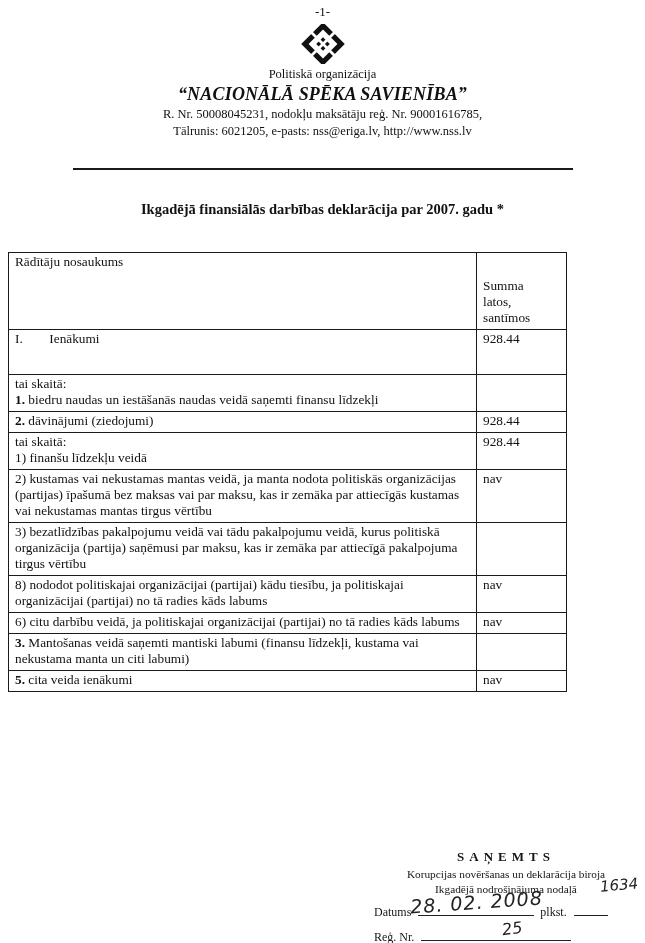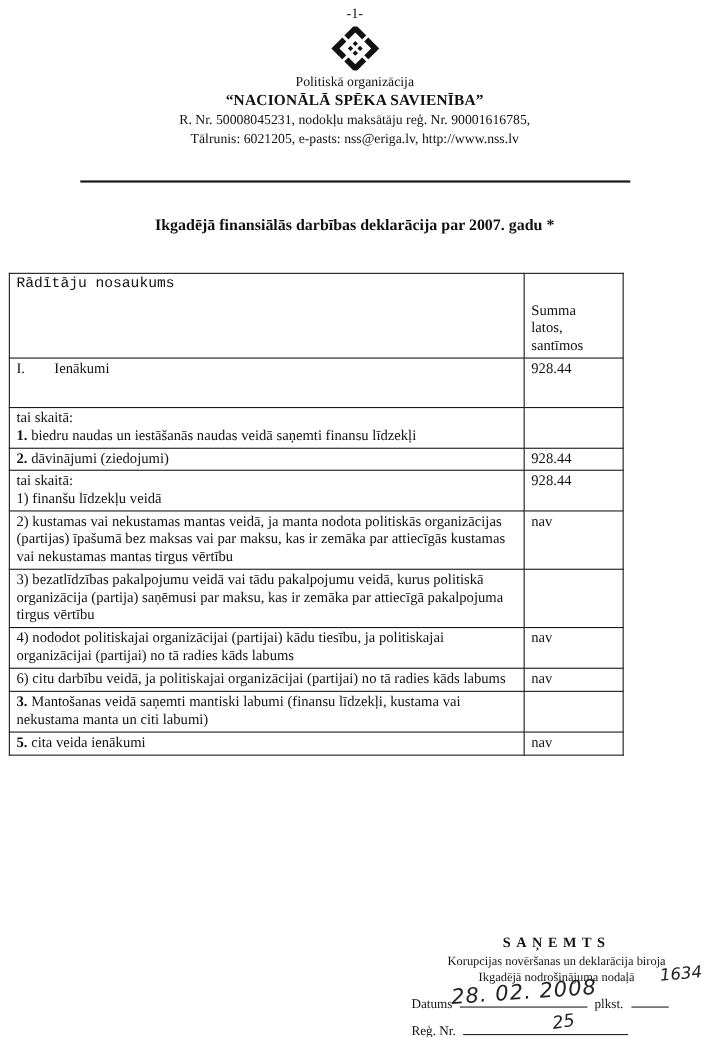--- a/index.html
+++ b/index.html
@@ -4,29 +4,29 @@
 <style>
   html,body{margin:0;padding:0;background:#ffffff;}
   .page{
     width:645px;height:943px;background:#ffffff;position:relative;
     font-family:"Liberation Serif","DejaVu Serif",serif;color:#111;overflow:hidden;
   }
   .page-number{text-align:center;padding-top:4px;font-size:13px;}
   .logo{display:block;margin:4px auto 0;width:46px;height:40px;}
   .org-block{text-align:center;margin-top:3px;font-size:12.5px;line-height:1.18;}
   .org-block > div{margin-top:2px;}
-  .org-name{font-weight:bold;font-size:14px;letter-spacing:.2px;}
+  .org-name{font-weight:bold;font-size:18px;letter-spacing:.2px;font-style:italic;}
   .divider{margin:30px 0 0 73px;width:500px;border-top:2px solid #1a1a1a;}
   .doc-title{margin-top:31px;text-align:center;font-weight:bold;font-size:14.5px;}
 
   .decl-table{margin:34px 0 0 8px;width:559px;border-collapse:collapse;font-size:13.3px;line-height:1.2;}
   .decl-table th,.decl-table td{
     border:1px solid #1a1a1a;padding:1px 6px 3px;vertical-align:top;text-align:left;font-weight:normal;
   }
-  .th-label{font-weight:bold;height:50px;font-family:Liberation Mono, monospace;}
+  .th-label{font-weight:bold;height:50px;}
   .sum-header{display:inline-block;width:58px;margin-top:24px;}
   .cell-value{width:77px;}
   .label-line{white-space:pre-wrap;}
   .bold{font-weight:bold;}
   td.tall{height:40px;}
 
   .stamp{position:absolute;left:374px;top:849px;width:264px;font-size:11.5px;color:#151515;}
   .received{text-align:center;font-weight:bold;letter-spacing:5px;font-size:13px;}
   .office{text-align:center;margin-top:3px;font-size:11.3px;position:relative;}
   .hand{font-family:"DejaVu Sans",sans-serif;font-style:italic;color:#222;}
@@ -109,21 +109,21 @@
           <td class="cell-value">nav</td>
         </tr>
         <tr>
           <td class="cell-label">
             <div class="label-line">3) bezatlīdzības pakalpojumu veidā vai tādu pakalpojumu veidā, kurus politiskā organizācija (partija) saņēmusi par maksu, kas ir zemāka par attiecīgā pakalpojuma tirgus vērtību</div>
           </td>
           <td class="cell-value"></td>
         </tr>
         <tr>
           <td class="cell-label">
-            <div class="label-line">4) nododot politiskajai organizācijai (partijai) kādu tiesību, ja politiskajai organizācijai (partijai) no tā radies kāds labums</div>
+            <div class="label-line">8) nododot politiskajai organizācijai (partijai) kādu tiesību, ja politiskajai organizācijai (partijai) no tā radies kāds labums</div>
           </td>
           <td class="cell-value">nav</td>
         </tr>
         <tr>
           <td class="cell-label">
             <div class="label-line">6) citu darbību veidā, ja politiskajai organizācijai (partijai) no tā radies kāds labums</div>
           </td>
           <td class="cell-value">nav</td>
         </tr>
         <tr>

